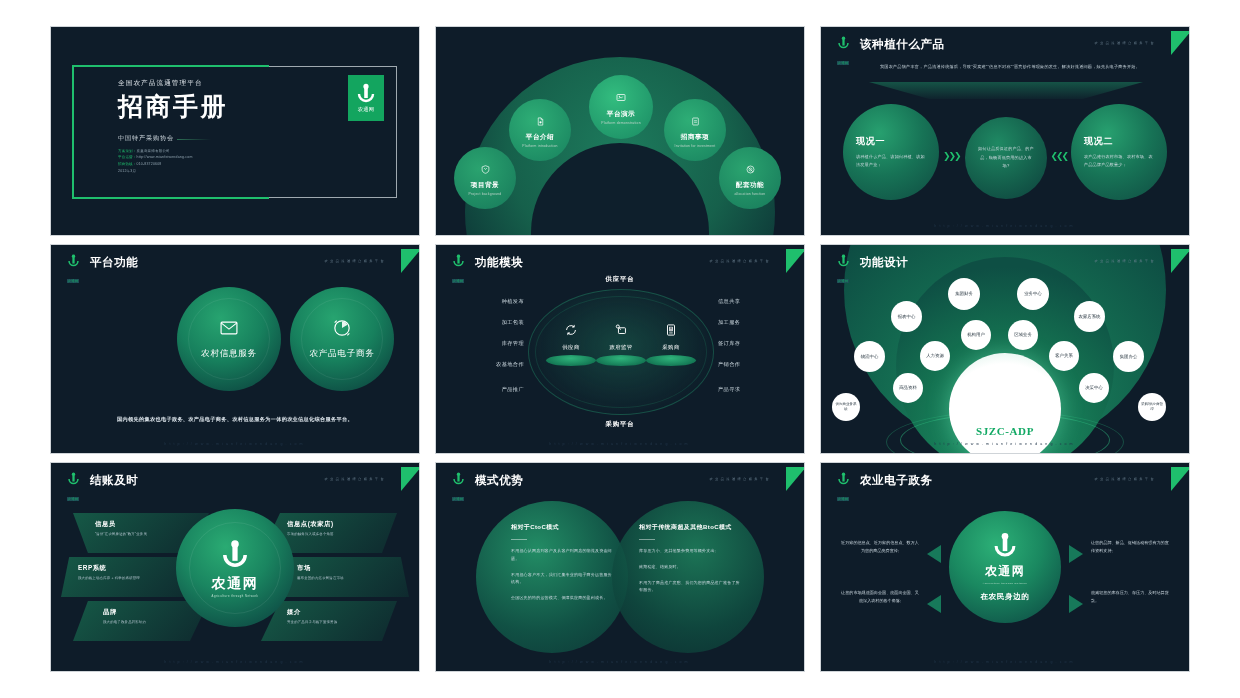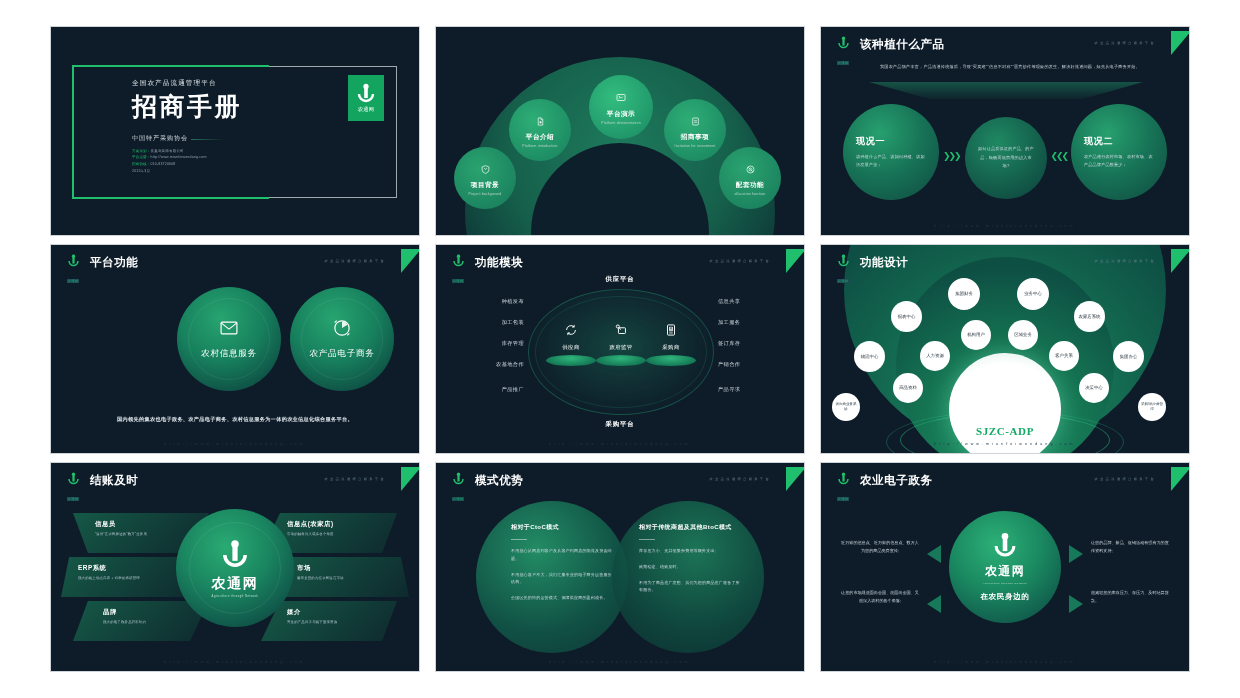--- a/index.html
+++ b/index.html
@@ -58,21 +58,21 @@
   }
   .cover-frame::before {
     content: ""; position: absolute; left: -1.6px; top: -1.6px;
     width: 61%; height: 1.6px; background: #1fbf6d;
   }
   .cover-frame::after {
     content: ""; position: absolute; left: -1.6px; bottom: -1.6px;
     width: 61%; height: 1.6px; background: #1fbf6d;
   }
   .cover-left-bar { position:absolute; left:-1.6px; top:-1.6px; bottom:-1.6px; width:1.6px; background:#1fbf6d; }
-  .cover-body { position: absolute; left: 58px; top: 12px; }
+  .cover-body { position: absolute; left: 44px; top: 12px; }
   .cv-sup { font-size: 6.6px; color: #dfe5ea; letter-spacing: 1.1px; }
   .cv-title { font-size: 25px; font-weight: bold; color: #ffffff; letter-spacing: 2.5px; margin: 2px 0 3px; }
   .cv-org { font-size: 6.2px; color: #cfd8de; letter-spacing: .8px; position: relative; display: inline-block; }
   .cv-org::after {
     content: ""; position: absolute; left: 105%; top: 55%; width: 34px; height: 1px;
     background: linear-gradient(90deg,#2d6f54,rgba(45,111,84,0));
   }
   .cv-meta { margin-top: 3.5px; }
   .cv-meta div { font-size: 3.5px; color: #8fa2ae; line-height: 1.95; letter-spacing: .2px; }
   .cv-meta .k { color: #1fbf6d; }

